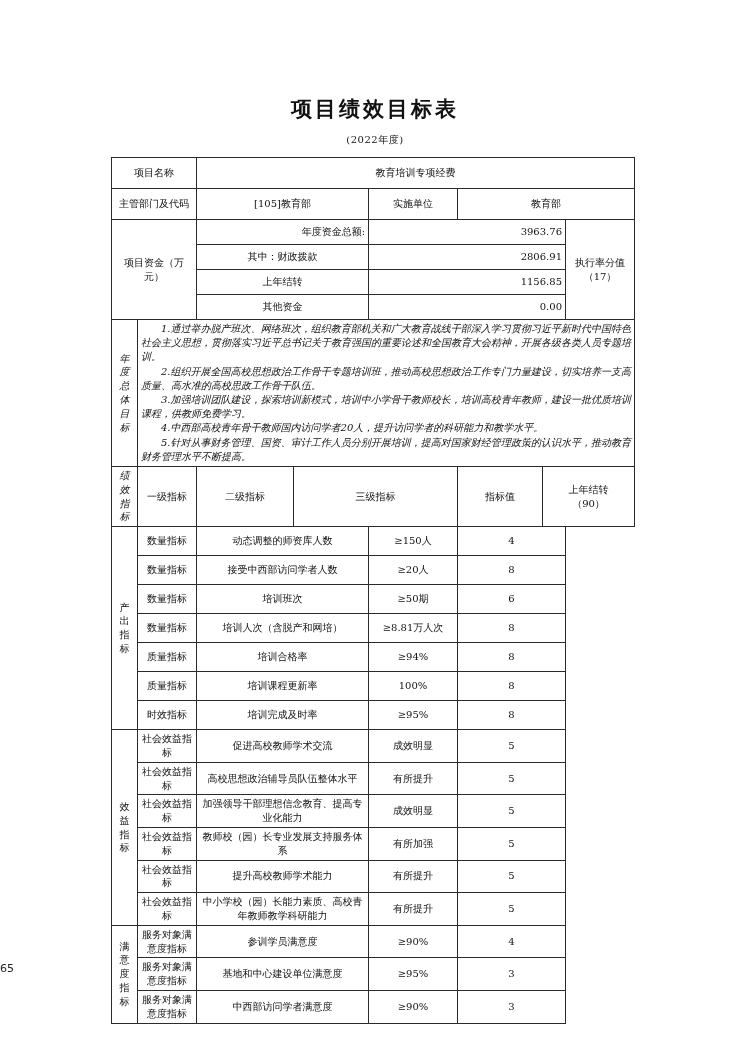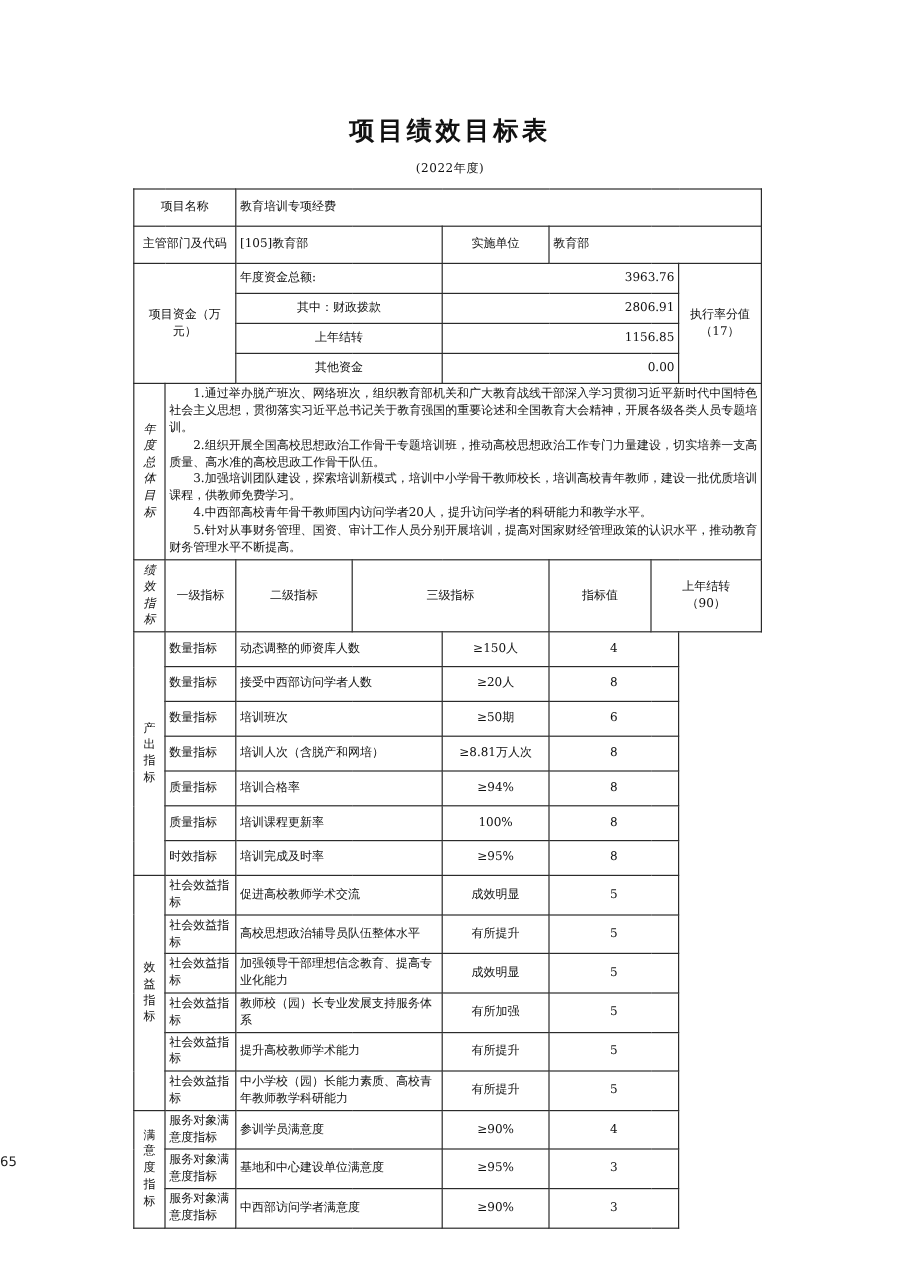--- a/index.html
+++ b/index.html
@@ -40,38 +40,39 @@
   }
   table.main td, table.main th {
     border: 1px solid #2b2b2b;
     padding: 2px 3px;
     font-weight: normal;
     vertical-align: middle;
     word-break: break-all;
     line-height: 1.38;
   }
   .c { text-align: center; }
-  .l { text-align: left; padding-left: 5px; }
+  .l { text-align: center; padding-left: 5px; }
   .r { text-align: right; padding-right: 5px; }
 
   tr.info-row td { height: 26px; margin-top: 15px; }
   tr.fund-row td { height: 20px; }
-  td.fund-label-first { text-align: left; padding-left: 8px; }
+  td.fund-label-first { text-align: right; padding-left: 8px; }
 
   td.side-label {
     text-align: center;
     padding: 2px 1px;
     line-height: 1.6;
     font-style: italic;
   }
 
   td.goal-cell {
     padding: 6px 8px 6px 6px;
     vertical-align: middle;
     height: 140px;
+    font-style: italic;
   }
   .goal-para {
     margin: 0;
     text-indent: 2em;
     text-align: justify;
     line-height: 14.2px;
     font-size: 10px;
   }
 
   tr.header-row th { height: 36px; }

